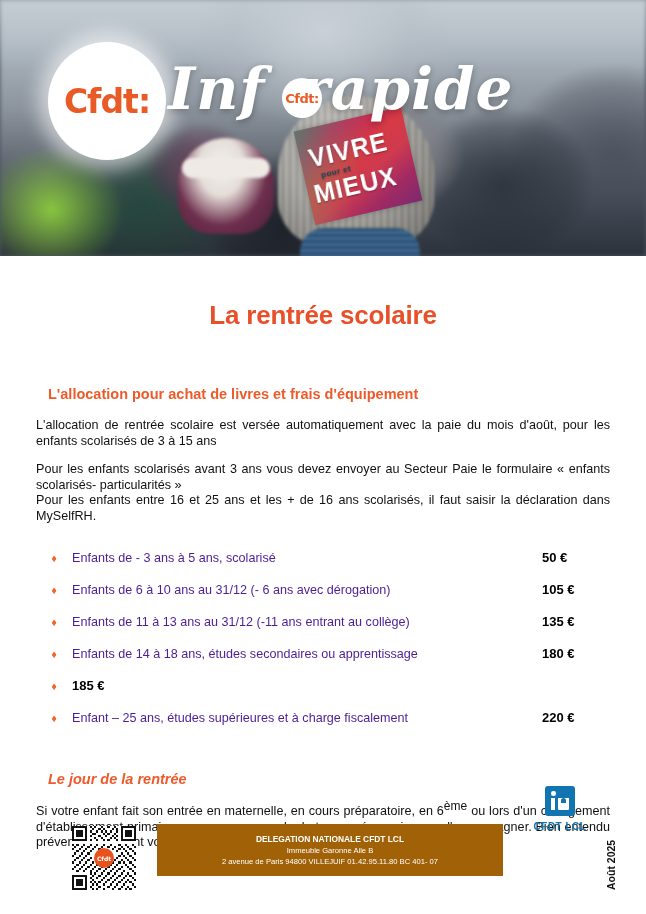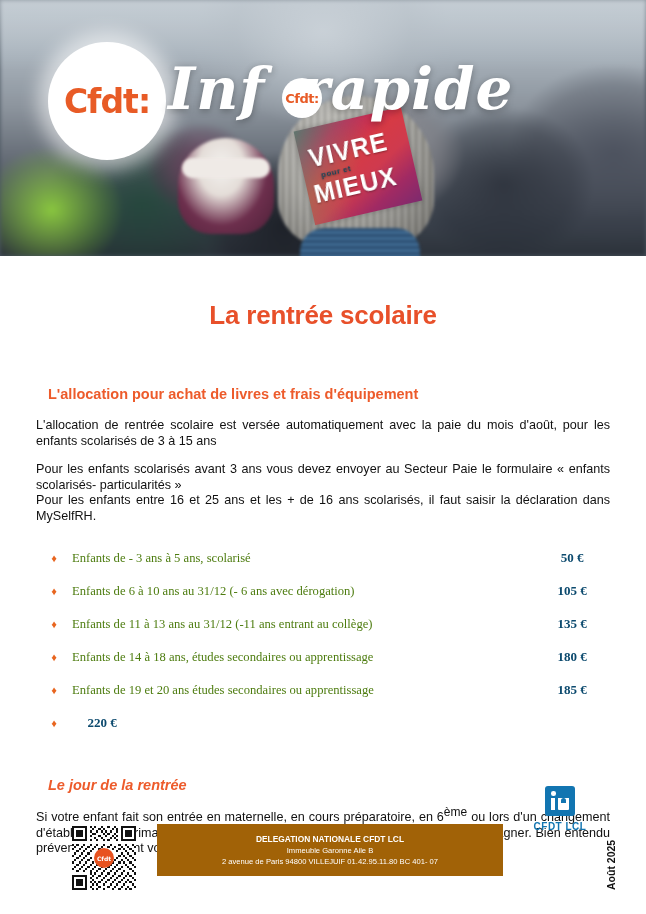--- a/index.html
+++ b/index.html
@@ -231,30 +231,30 @@
   .bullet {
     width: 36px;
     flex: 0 0 36px;
     color: #E8651F;
     font-size: 11px;
     text-align: center;
     line-height: 1;
   }
   .alloc-label {
     flex: 1 1 auto;
-    color: #4d7c0f;
-    font-family: Liberation Serif, serif;
+    color: #4c1d95;
+    font-family: Liberation Sans, sans-serif;
     font-size: 12.6px;
     white-space: nowrap;
   }
   .alloc-amount {
     flex: 0 0 60px;
-    text-align: center;
-    color: #0c4a6e;
-    font-family: Liberation Serif, serif;
+    text-align: left;
+    color: #000000;
+    font-family: Liberation Sans, sans-serif;
     font-weight: bold;
     font-size: 13px;
     padding-right: 8px;
   }
 
   .rentree-block { margin-top: 46px; }
   .rentree-block .para { margin-top: 10px; }
   sup { font-size: 12px; vertical-align: super; }
 
   
@@ -445,25 +445,25 @@
         <span class="alloc-label">Enfants de 11 à 13 ans au 31/12 (-11 ans entrant au collège)</span>
         <span class="alloc-amount">135 €</span>
       </li>
       <li class="alloc-row">
         <span class="bullet">♦</span>
         <span class="alloc-label">Enfants de 14 à 18 ans, études secondaires ou apprentissage</span>
         <span class="alloc-amount">180 €</span>
       </li>
       <li class="alloc-row">
         <span class="bullet">♦</span>
-        <span class="alloc-label">Enfants de 19 et 20 ans études secondaires ou apprentissage</span>
         <span class="alloc-amount">185 €</span>
       </li>
       <li class="alloc-row">
         <span class="bullet">♦</span>
+        <span class="alloc-label">Enfant – 25 ans, études supérieures et à charge fiscalement</span>
         <span class="alloc-amount">220 €</span>
       </li>
     </ul>
 
     <div class="rentree-block">
       <h2 class="section-head sh-2">Le jour de la rentrée</h2>
       <p class="para"><span>Si votre enfant fait son entrée en maternelle, en cours préparatoire, en 6</span><sup>ème</sup><span> ou lors d'un changement d'établissement primaire, vous pouvez prendre le temps nécessaire pour l'accompagner. Bien entendu prévenez en amont votre hiérarchie.</span></p>
     </div>
 
   </div>

